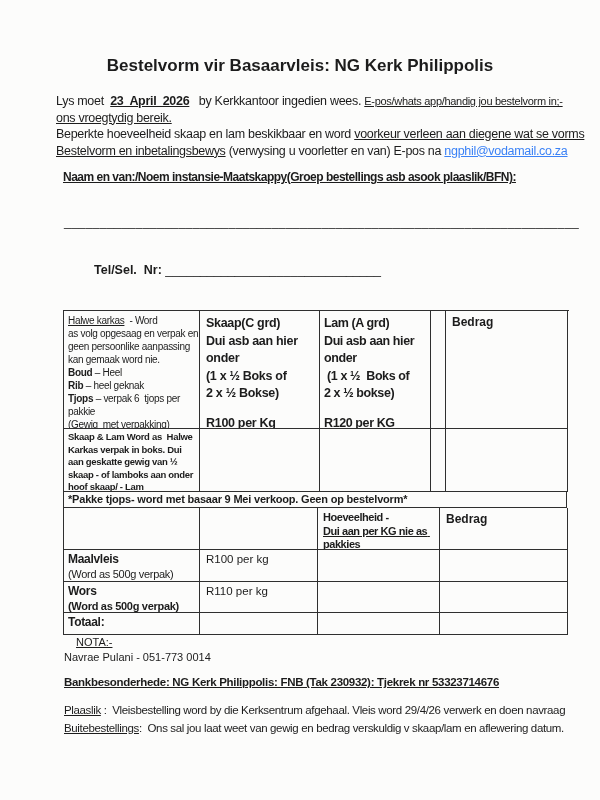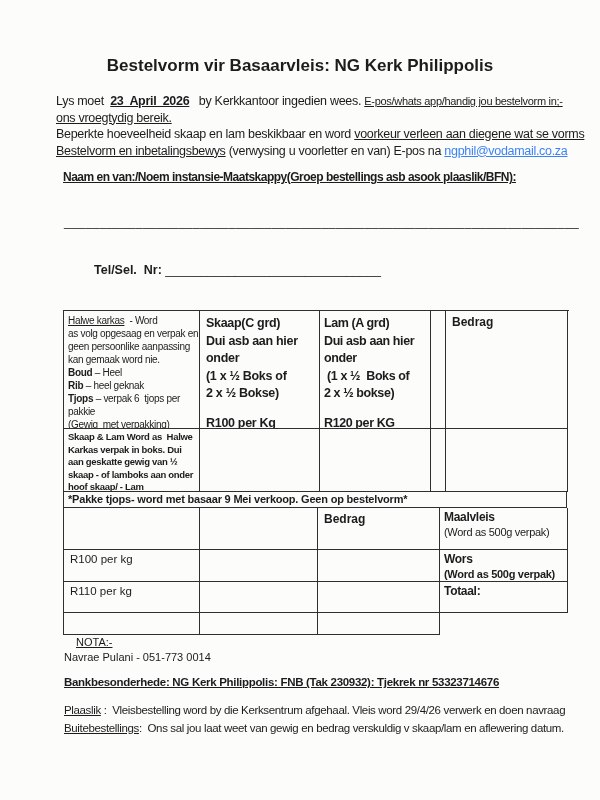--- a/index.html
+++ b/index.html
@@ -141,20 +141,24 @@
       <div class="cell"></div>
       <div class="cell"></div>
       <div class="cell"></div>
     </div>
 
     <div class="noterow nw">*Pakke tjops- word met basaar 9 Mei verkoop. Geen op bestelvorm*</div>
 
     <div class="gl">
       <div class="cell"></div>
       <div class="cell"></div>
+      <div class="cell c-qty">
+        <div class="nw">Hoeveelheid -</div>
+        <div class="pw u">Dui aan per KG nie as pakkies</div>
+      </div>
       <div class="cell c-bedrag">Bedrag</div>
 
       <div class="cell c-prod">
         <div class="name nw">Maalvleis</div>
         <div class="sub nw">(Word as 500g verpak)</div>
       </div>
       <div class="cell c-price nw">R100 per kg</div>
       <div class="cell"></div>
       <div class="cell"></div>
 

